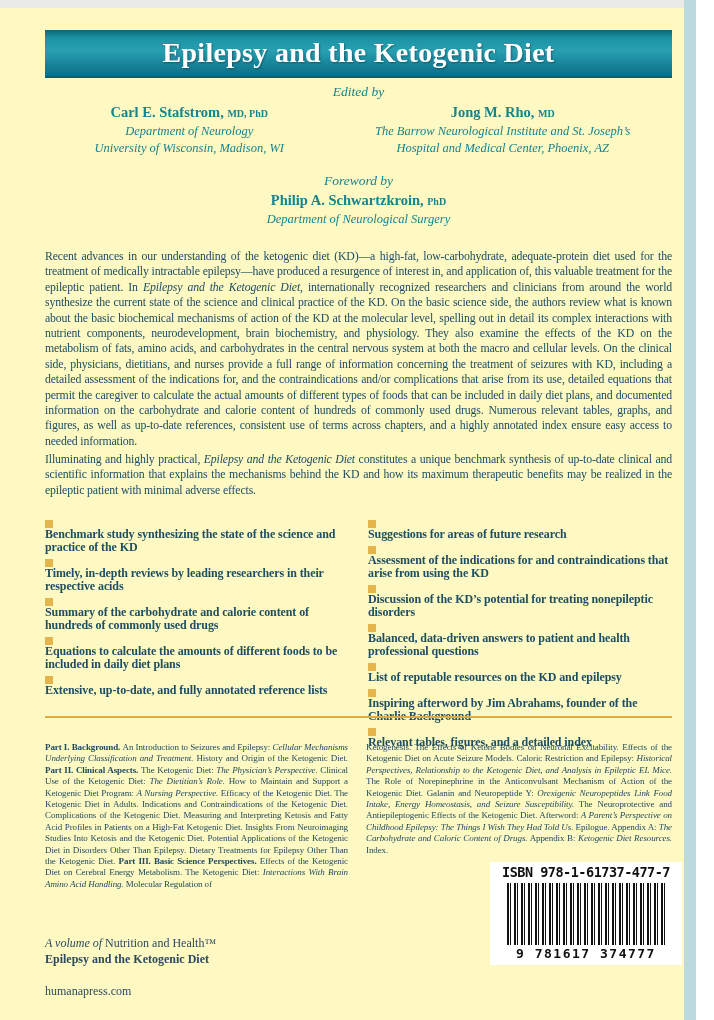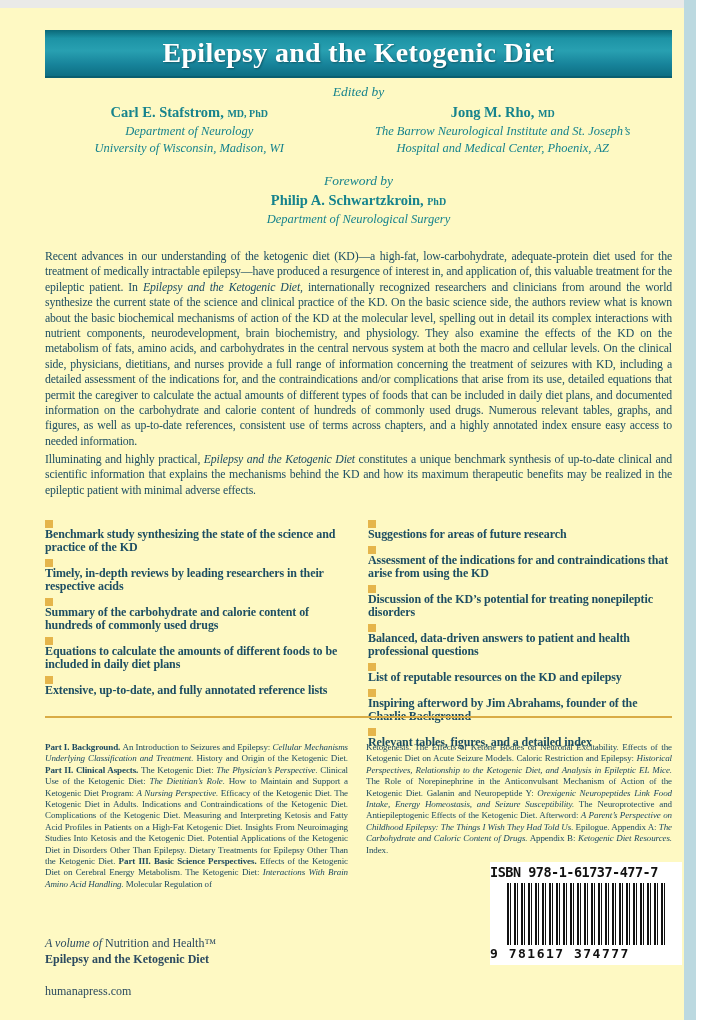--- a/index.html
+++ b/index.html
@@ -50,21 +50,21 @@
     font-size:9px;line-height:11.4px;letter-spacing:-.1px;margin-top:16px;}
   .contents-col.cl{left:45px;width:303px;}
   .contents-col.cr{left:366px;width:306px;}
 
   .footer-left{position:absolute;left:45px;top:936px;color:#2b4a60;font-size:12px;line-height:15.5px;}
   .series-prefix{font-style:italic;}
   .footer-title{font-weight:bold;}
   .website{position:absolute;left:45px;top:984px;color:#2b4a60;font-size:12px;}
 
   .barcode-box{position:absolute;top:862px;right:14px;width:192px;background:#ffffff;
-    text-align:left;padding:2px 0 4px 0;}
+    text-align:center;padding:2px 0 4px 0;}
   .isbn-label{font-family:"DejaVu Sans Mono","Liberation Mono",monospace;font-weight:bold;
     font-size:13.5px;color:#111;letter-spacing:-.5px;white-space:nowrap;}
   .bars{margin:3px auto 0 auto;width:158px;height:62px;
     background:repeating-linear-gradient(90deg,#111 0 2px,#fff 2px 3px,#111 3px 4px,#fff 4px 7px,#111 7px 9px,#fff 9px 10px,#111 10px 11px,#fff 11px 14px);}
   .barcode-number{font-family:"DejaVu Sans Mono","Liberation Mono",monospace;font-weight:bold;
     font-size:13px;color:#111;letter-spacing:1.5px;margin-top:1px;}
 </style>
 </head>
 <body>
 

